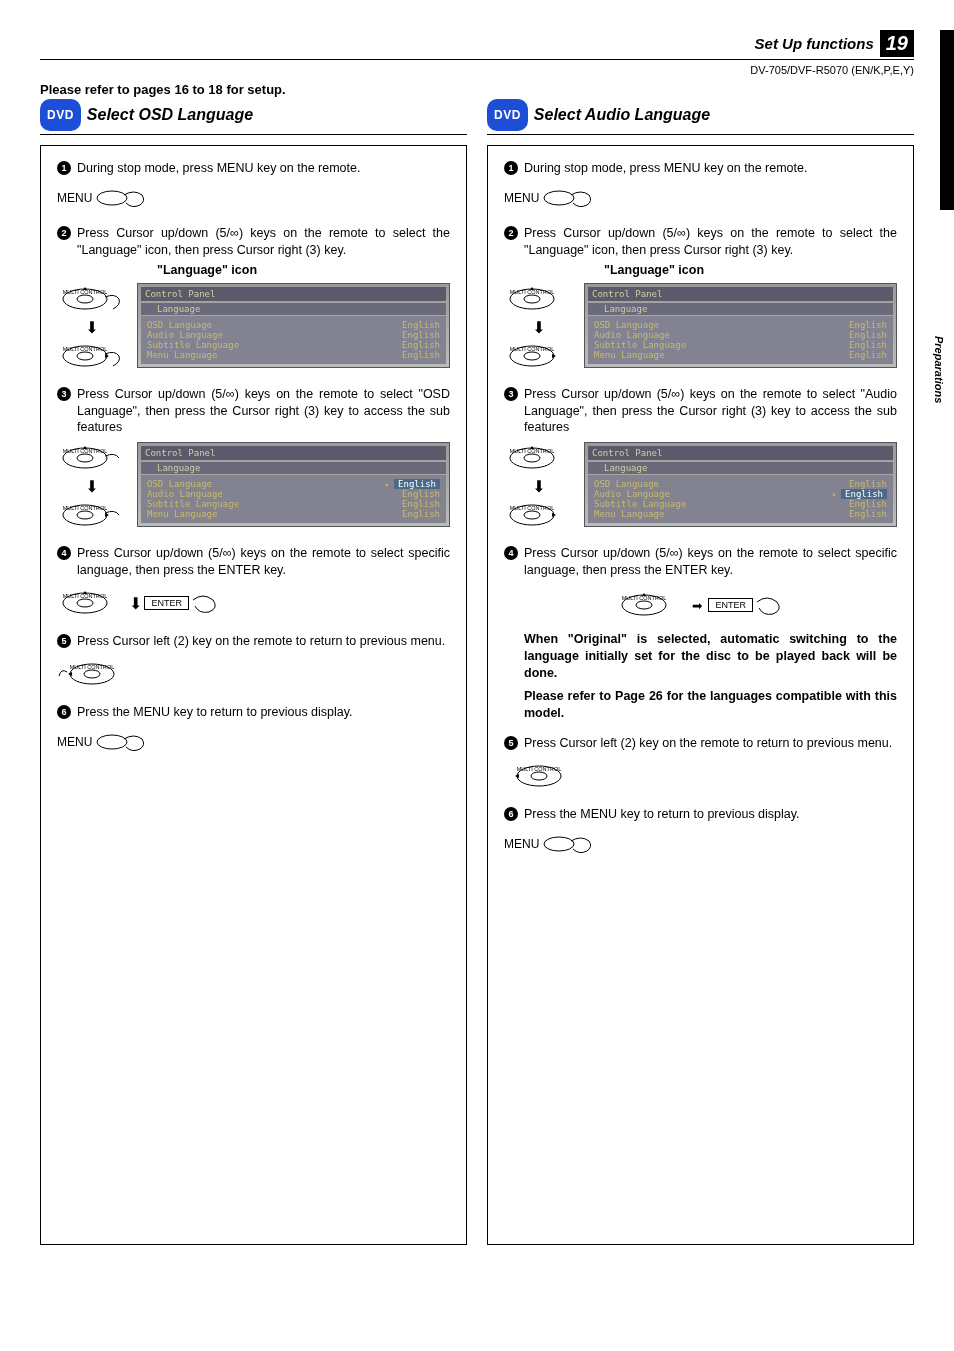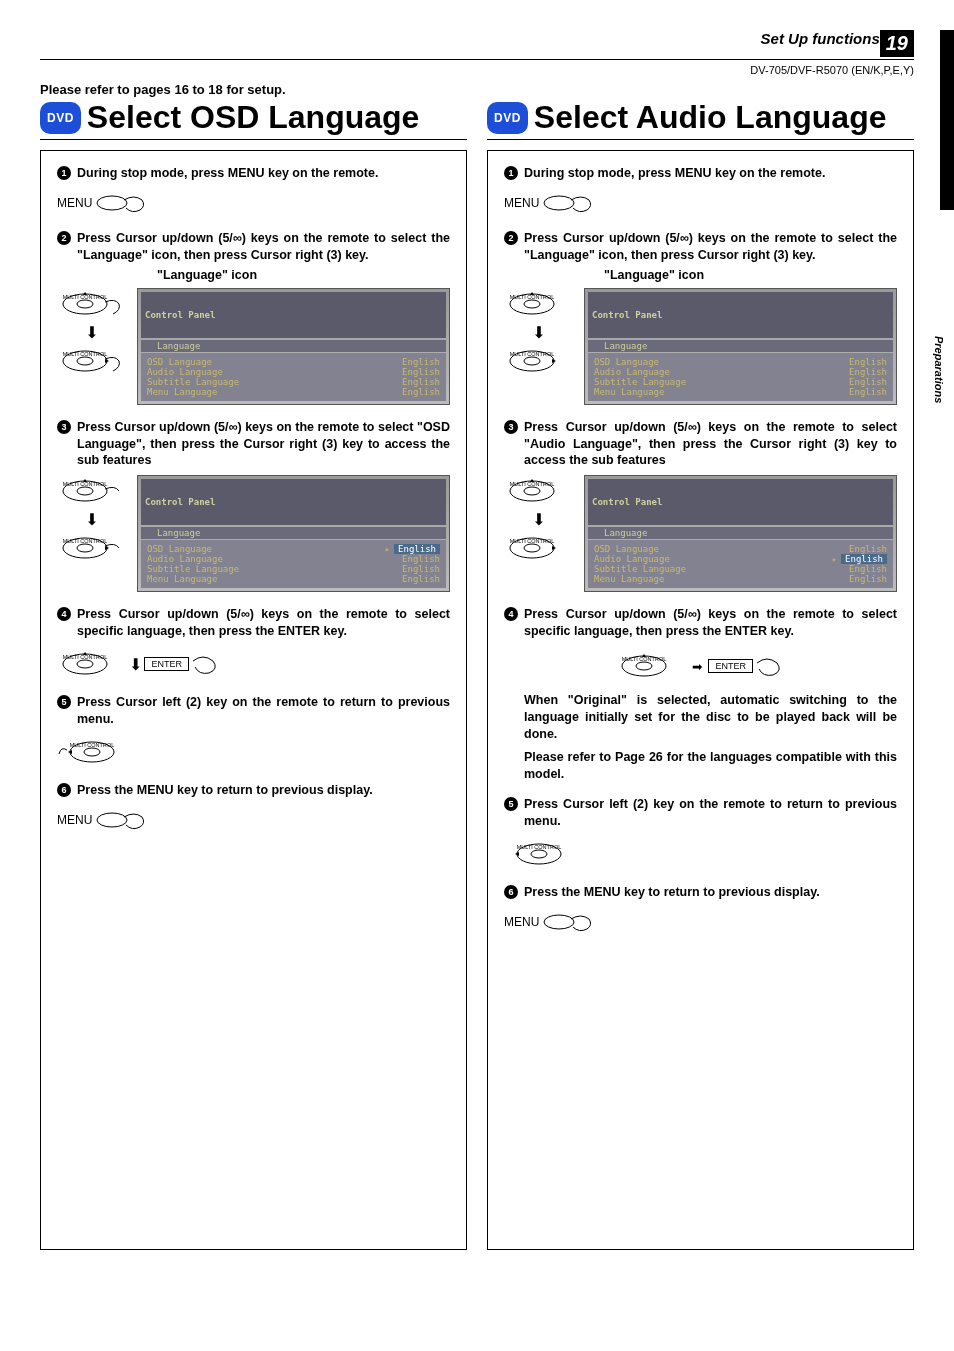--- a/index.html
+++ b/index.html
@@ -6,48 +6,48 @@
   body {
     font-family: Arial, Helvetica, sans-serif;
     background: #fff;
     color: #000;
     width: 954px;
     margin: 0 auto;
     position: relative;
     padding: 30px 40px 40px 40px;
   }
   .top-line { border-top: 1px solid #000; margin-bottom: 4px; }
-  .header-row { display: flex; justify-content: flex-end; margin-bottom: 2px; }
+  .header-row { display: flex; justify-content: flex-end; align-items: center; gap: 6px; margin-bottom: 2px; }
   .section-name { font-weight: bold; font-style: italic; font-size: 15px; }
   .page-num { background: #000; color: #fff; font-weight: bold; font-style: italic; font-size: 20px; padding: 2px 6px; }
   .model { text-align: right; font-size: 11px; margin-bottom: 6px; }
   .setup-ref { font-weight: bold; font-size: 13px; margin-bottom: 2px; }
   .columns { display: flex; gap: 20px; }
   .col { flex: 1; }
   .title-row { display: flex; align-items: center; gap: 6px; border-bottom: 1.5px solid #000; padding-bottom: 3px; margin-bottom: 10px; }
   .dvd-pill { background: #1d4ed8; color: #fff; font-size: 12px; font-weight: bold; border-radius: 10px; padding: 9px 7px; letter-spacing: 0.5px; }
-  .title { font-weight: bold; font-size: 32px; }
+  .title { font-weight: bold; font-style: italic; font-size: 16px; }
   .content-box { border: 1px solid #000; padding: 14px 16px; font-size: 12.5px; min-height: 1100px; }
   .step { margin-bottom: 14px; }
   .step-row { display: flex; gap: 6px; }
   .num-circle { flex: none; width: 14px; height: 14px; border-radius: 50%; background: #000; color: #fff; font-size: 9px; font-weight: bold; display: flex; align-items: center; justify-content: center; margin-top: 1px;}
-  .step-text { font-weight: bold; flex: 1; text-align: justify; line-height: 1.35; }
+  .step-text { font-weight: normal; flex: 1; text-align: justify; line-height: 1.35; }
   .step-extra { font-weight: bold; margin-top: 6px; margin-left: 20px; text-align: justify; line-height: 1.35; }
   .figure { display: flex; flex-direction: row; align-items: center; margin: 8px 0 4px 0; gap: 2px;}
   .menu-label { font-size: 12px; }
   .remote-hand { width: 60px; height: 26px; }
   .remote-hand svg { width: 100%; height: 100%; }
   .lang-icon-label { font-weight: bold; font-size: 12.5px; margin-left: 100px; margin-top: 4px; }
   .side-by-side { display: flex; gap: 10px; align-items: flex-start; margin-top: 6px; }
   .remote-stack { display:flex; flex-direction: column; align-items: center; gap: 3px; flex: none; }
   .remote-ctrl { width: 70px; height: 32px; }
   .remote-ctrl svg { width: 100%; height: 100%; }
   .down-arrow { font-size: 16px; }
   .osd-panel { flex:1; background: linear-gradient(#9a9a9a,#bcbcbc); border: 1px solid #555; padding: 3px; font-size: 9px; color: #d0c080; font-family: monospace; }
-  .osd-title { background: #5a5a6a; color:#cfcfa0; padding: 18px 4px; font-size: 9px; font-weight: bold; }
+  .osd-title { background: #5a5a6a; color:#cfcfa0; padding: 2px 4px; font-size: 9px; }
   .osd-sub { background: #6a6a7a; color:#cfcfa0; padding: 1px 16px; margin-top: 2px; font-size:9px;}
   .osd-body { background: #828290; padding: 4px 6px; margin-top:1px; }
   .osd-row { display:flex; justify-content: space-between; font-size: 9px; color:#c9b96f; }
   .osd-row.sel .val { background:#4a6a8a; color:#fff; padding: 0 4px; }
   .osd-row .arrow { color:#c0b060; margin-right: 4px; }
   .enter-key { border:1px solid #000; padding: 1px 6px; font-size: 9px; display:inline-block; }
   .inline-flow { display:flex; align-items:center; justify-content:center; gap:6px; margin: 10px 0; }
   .side-tab { position: absolute; right: 8px; top: 330px; writing-mode: vertical-rl; font-size: 11px; font-style: italic; font-weight: bold; background:#fff; padding: 6px 1px; }
   .side-bar { position:absolute; right:0; top:30px; width:14px; height: 180px; background:#000; }
   .multictrl-label { font-size: 5.5px; }

